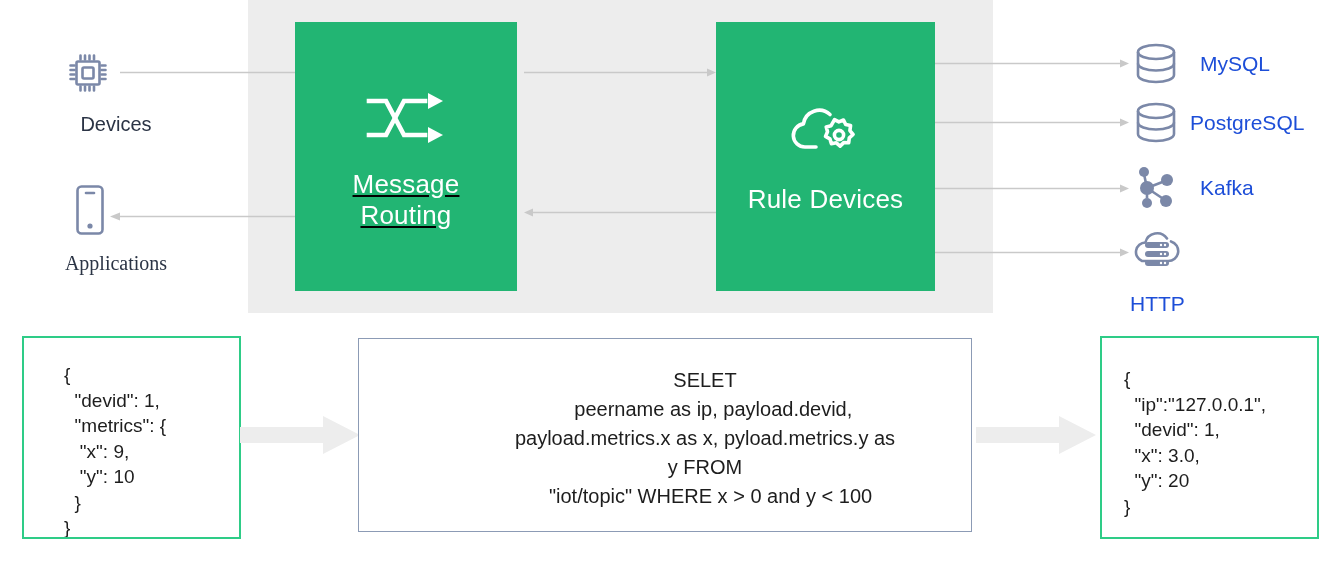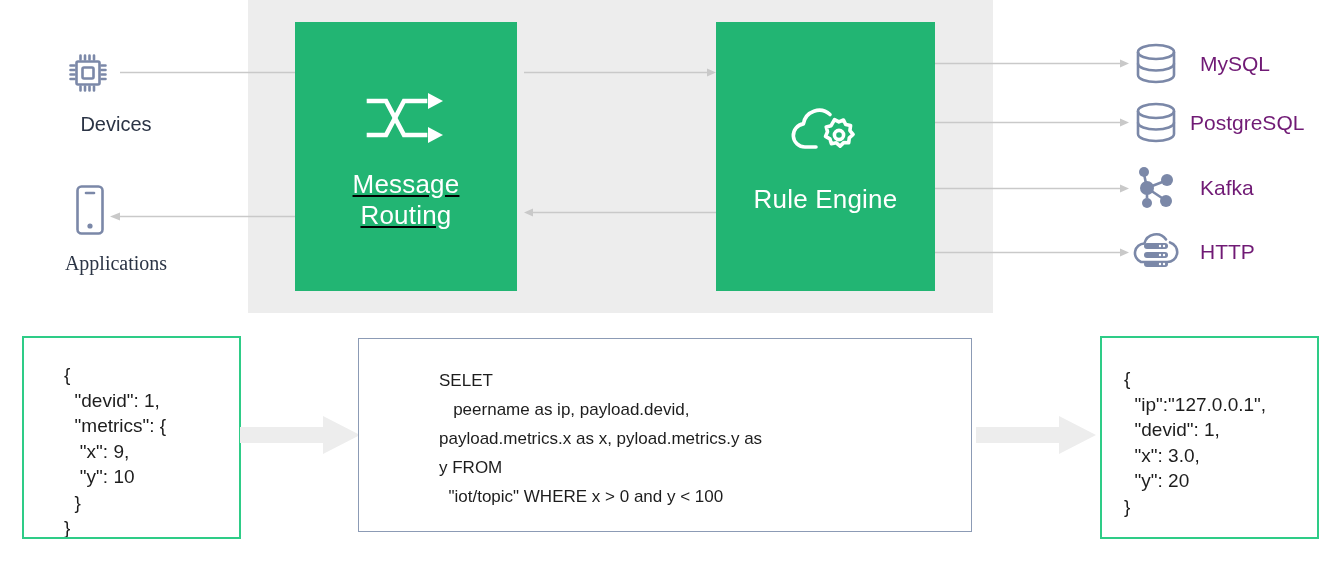--- a/index.html
+++ b/index.html
@@ -70,28 +70,28 @@
 
   
   .sink-row {
     display: flex;
     align-items: center;
     gap: 18px;
     height: 48px;
   }
   .sink-row .sink-icon { width: 52px; height: 46px; display:flex; align-items:center; justify-content:center; }
   .sink-row .sink-label {
-    color: #701a75;
+    color: #1d4ed8;
     font-size: 21px;
     white-space: nowrap;
   }
   #sink-mysql      { left: 1130px; top: 40px; }
   #sink-postgresql { left: 1130px; top: 99px; gap: 8px; }
   #sink-kafka      { left: 1130px; top: 164px; }
-  #sink-http       { left: 1130px; top: 228px; }
+  #sink-http       { left: 1130px; top: 228px; flex-direction: column; }
 
   
   .thin-arrow { height: 9px; }
   .thin-arrow svg { display:block; }
 
   
   .code-box {
     background: #ffffff;
     box-sizing: border-box;
     overflow: hidden;
@@ -107,22 +107,23 @@
   }
   #json-input .code-text {
     font-size: 19px; line-height: 25.5px;
     padding: 24px 0 0 40px;
   }
   #sql-box {
     left: 358px; top: 338px; width: 614px; height: 194px;
     border: 1px solid #8c9bb5;
   }
   #sql-box .code-text {
-    font-size: 17px; line-height: 29px;
+    font-size: 20px; line-height: 29px;
     padding: 27px 0 0 80px;
+    text-align: center;
   }
   #json-output {
     left: 1100px; top: 336px; width: 219px; height: 203px;
     border: 2px solid #2ecc87;
   }
   #json-output .code-text {
     font-size: 19px; line-height: 25.5px;
     padding: 28px 0 0 22px;
   }
 
@@ -216,21 +217,21 @@
   <div class="abs green-box" id="box-rule-engine">
     <div class="box-icon">
       <svg width="74" height="62" viewBox="0 0 74 62">
         <g stroke="#ffffff" stroke-width="3.6" fill="none" stroke-linecap="round" stroke-linejoin="round">
           <path d="M41 12.5a16 16 0 0 0-26.6 9.4A11.6 11.6 0 0 0 16 45h11"></path>
           <path d="M45.5 17.6l4.4 2.3 4.6-1.9 2.2 4.5 4.9 1.1-.7 5 3.2 3.9-3.8 3.3-.6 5-5-.2-3.6 3.5-3.8-3.3-4.9.9-1.5-4.8-4.4-2.5 2-4.6-1.3-4.9 4.9-1.2z"></path>
           <circle cx="50" cy="33" r="4.6"></circle>
         </g>
       </svg>
     </div>
-    <div class="box-label">Rule Engine</div>
+    <div class="box-label">Rule Devices</div>
   </div>
 
   <div class="abs thin-arrow" style="left:935px; top:59px; width:194px;">
     <svg width="194" height="9" viewBox="0 0 194 9">
       <path d="M0 4.5H186" stroke="#c9c9c9" stroke-width="1.4"></path>
       <path d="M194 4.5l-9 4V.5z" fill="#c9c9c9"></path>
     </svg>
   </div>
   <div class="abs thin-arrow" style="left:935px; top:118px; width:194px;">
     <svg width="194" height="9" viewBox="0 0 194 9">

